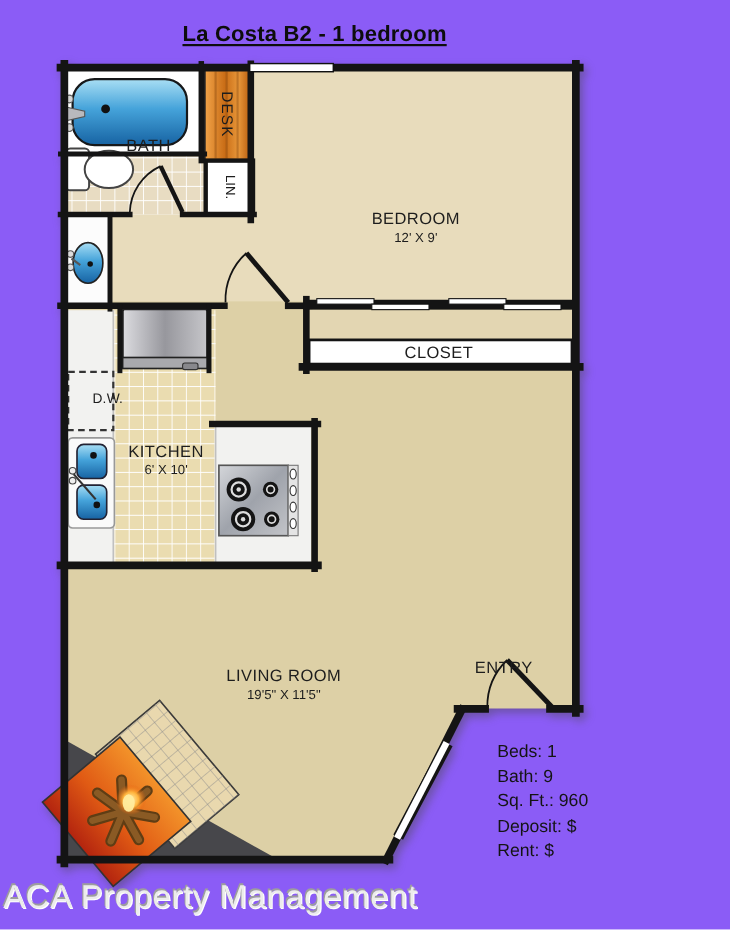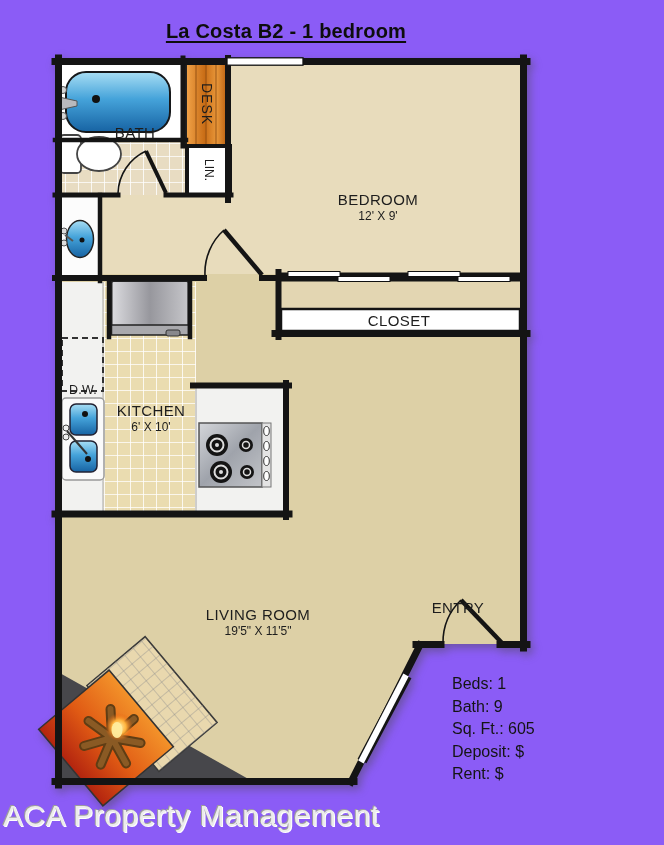--- a/index.html
+++ b/index.html
@@ -229,21 +229,21 @@
 
   <div class="room-label" style="left:278px;top:148px;width:200px;margin-top:43px;">
     <span class="room-name">BEDROOM</span>
     <span class="room-dim">12' X 9'</span>
   </div>
 
   <div class="room-label" style="left:299px;top:312px;width:200px;">
     <span class="room-name">CLOSET</span>
   </div>
 
-  <div class="room-label" style="left:58px;top:355px;width:50px;margin-top:28px;">
+  <div class="room-label" style="left:73px;top:355px;width:50px;">
     <span class="room-name sm">D.W.</span>
   </div>
 
   <div class="room-label" style="left:91px;top:402px;width:120px;">
     <span class="room-name">KITCHEN</span>
     <span class="room-dim">6' X 10'</span>
   </div>
 
 
   <div class="room-label" style="left:408px;top:563px;width:100px;margin-top:36px;">
@@ -251,19 +251,19 @@
   </div>
 
   <div class="room-label" style="left:158px;top:606px;width:200px;">
     <span class="room-name">LIVING ROOM</span>
     <span class="room-dim">19'5" X 11'5"</span>
   </div>
 
   <div class="info">
     <div>Beds: 1</div>
     <div>Bath: 9</div>
-    <div>Sq. Ft.: 605</div>
+    <div>Sq. Ft.: 960</div>
     <div>Deposit: $</div>
     <div>Rent: $</div>
   </div>
 
   <div class="footer">ACA Property Management</div>
 </div>
 
 </body></html>

